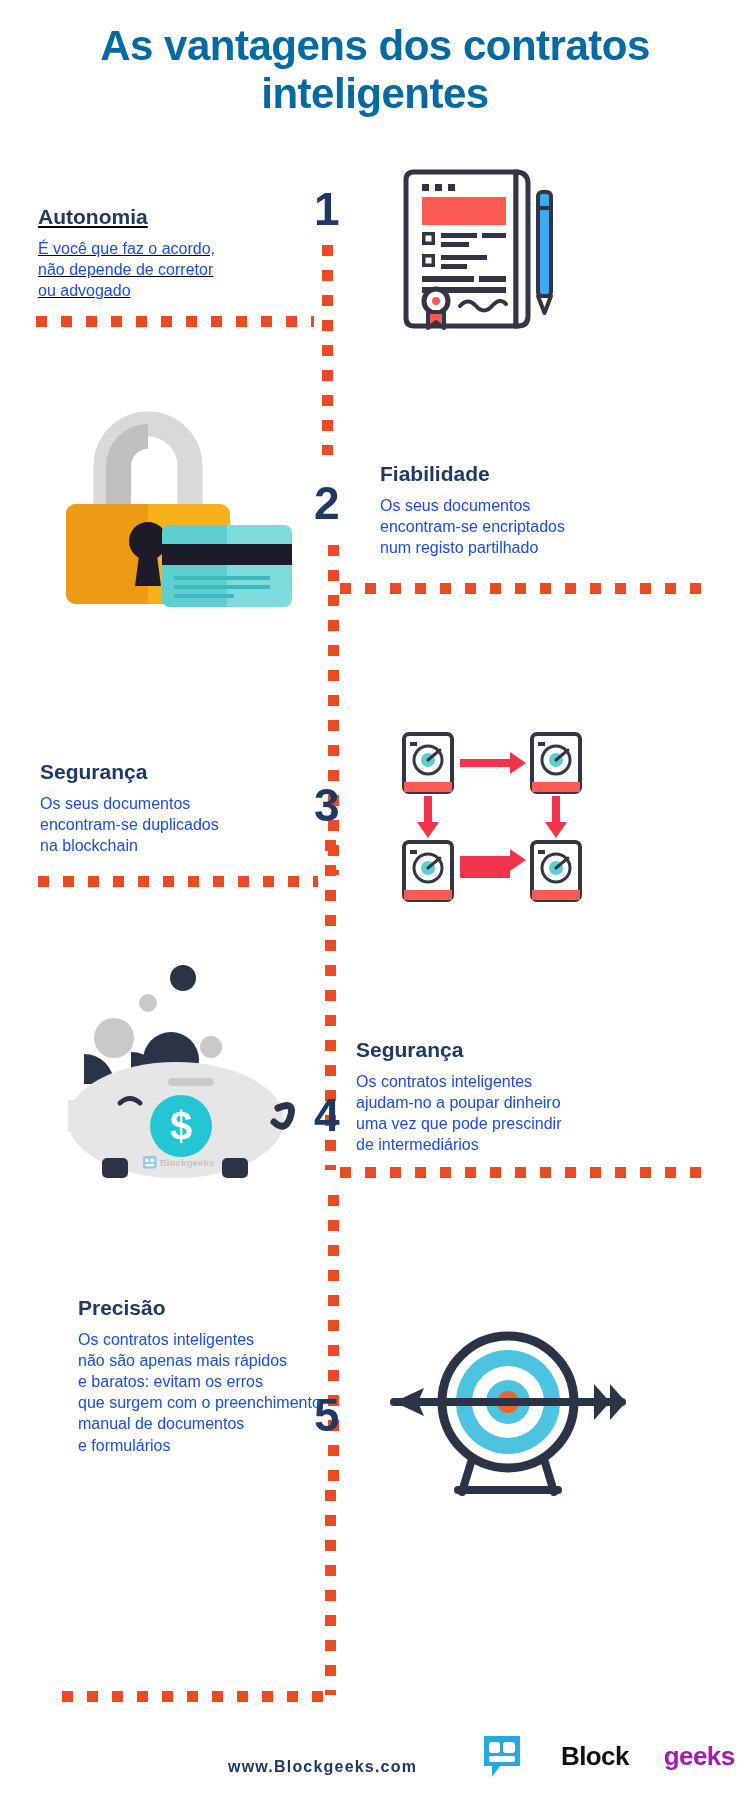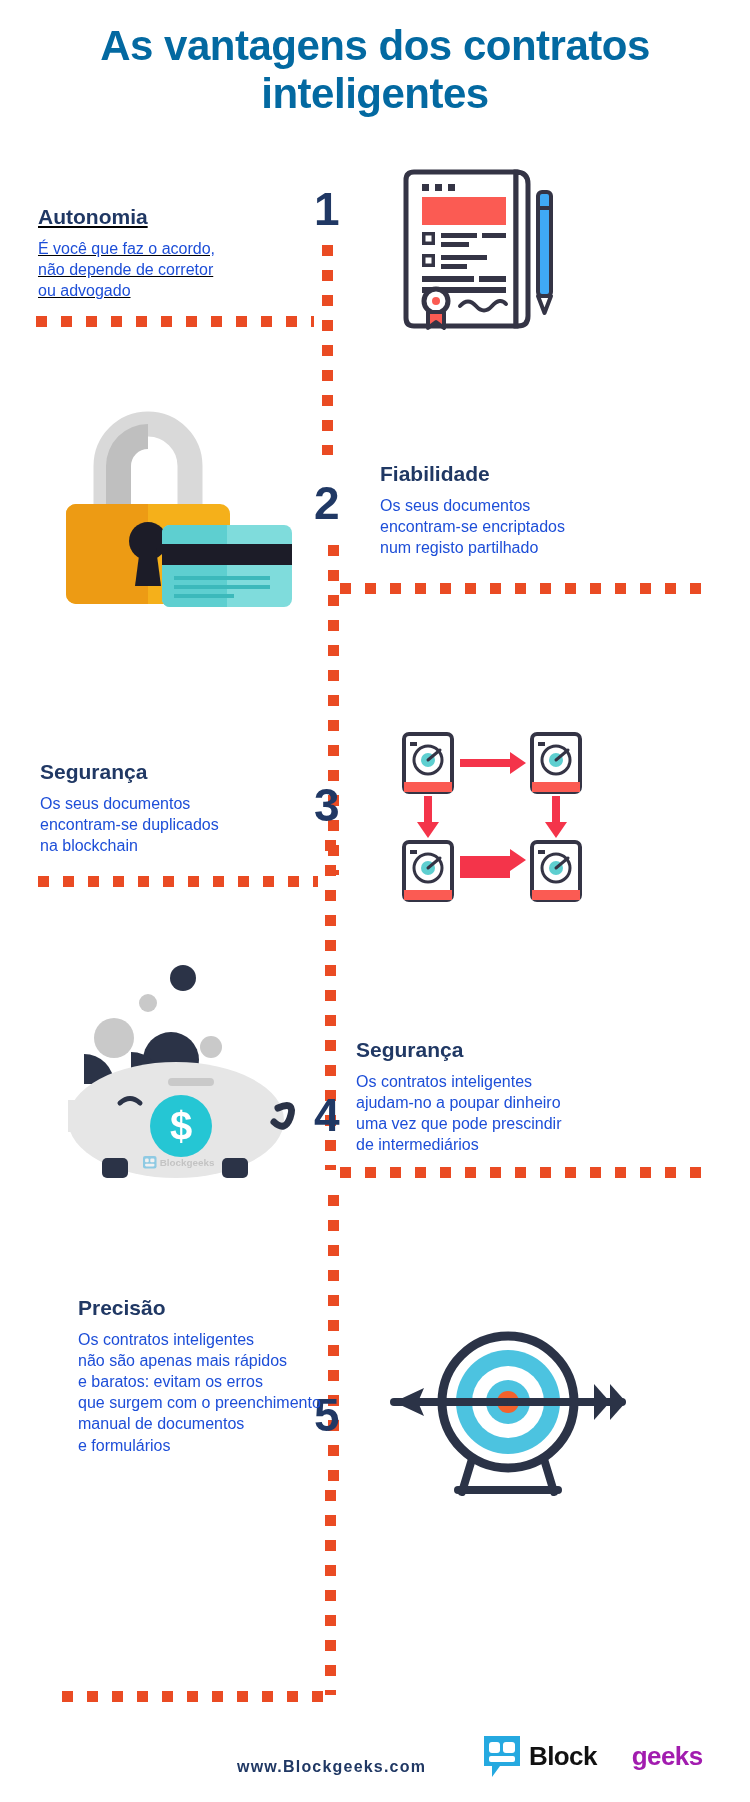--- a/index.html
+++ b/index.html
@@ -91,21 +91,21 @@
     display: flex;
     align-items: center;
     gap: 7px;
   }
   .logo-text {
     font-size: 26px;
     font-weight: 700;
     letter-spacing: -0.6px;
     line-height: 1;
   }
-  .logo-text .blk { color: #111111; }
+  .logo-text .blk { color: #111111; margin-left: 32px; }
   .logo-text .geek { color: #a21caf; margin-left: 35px; }
 
   svg { display: block; }
   .ill { position: absolute; }
 </style>
 </head>
 <body>
 
 <div class="page">
 
@@ -320,21 +320,21 @@
       <line x1="126" y1="106" x2="244" y2="106" stroke="#2b3347" stroke-width="8" stroke-linecap="round"></line>
 
       <path d="M16 106 L46 92 L40 106 L46 120 Z" fill="#2b3347"></path>
       <line x1="16" y1="106" x2="126" y2="106" stroke="#2b3347" stroke-width="8" stroke-linecap="round"></line>
 
       <path d="M232 88 L248 106 L232 124 Z" fill="#2b3347"></path>
       <path d="M216 88 L232 106 L216 124 Z" fill="#2b3347"></path>
     </svg>
   </div>
 
-  <div class="footer-url" style="left:237px; top:1758px;">www.Blockgeeks.com</div>
+  <div class="footer-url" style="left:228px; top:1758px;">www.Blockgeeks.com</div>
 
   <div class="logo-wrap" style="left:482px; top:1734px;">
     <span>
       <svg width="40" height="44" viewBox="0 0 40 44">
         <path d="M2 2 L38 2 L38 32 L18 32 L10 43 L10 32 L2 32 Z" fill="#25a9e0"></path>
         <rect x="7" y="8" width="11" height="11" rx="3" fill="#ffffff"></rect>
         <rect x="21" y="8" width="12" height="11" rx="3" fill="#ffffff"></rect>
         <rect x="7" y="22" width="26" height="6" rx="2" fill="#ffffff"></rect>
       </svg>
     </span>

